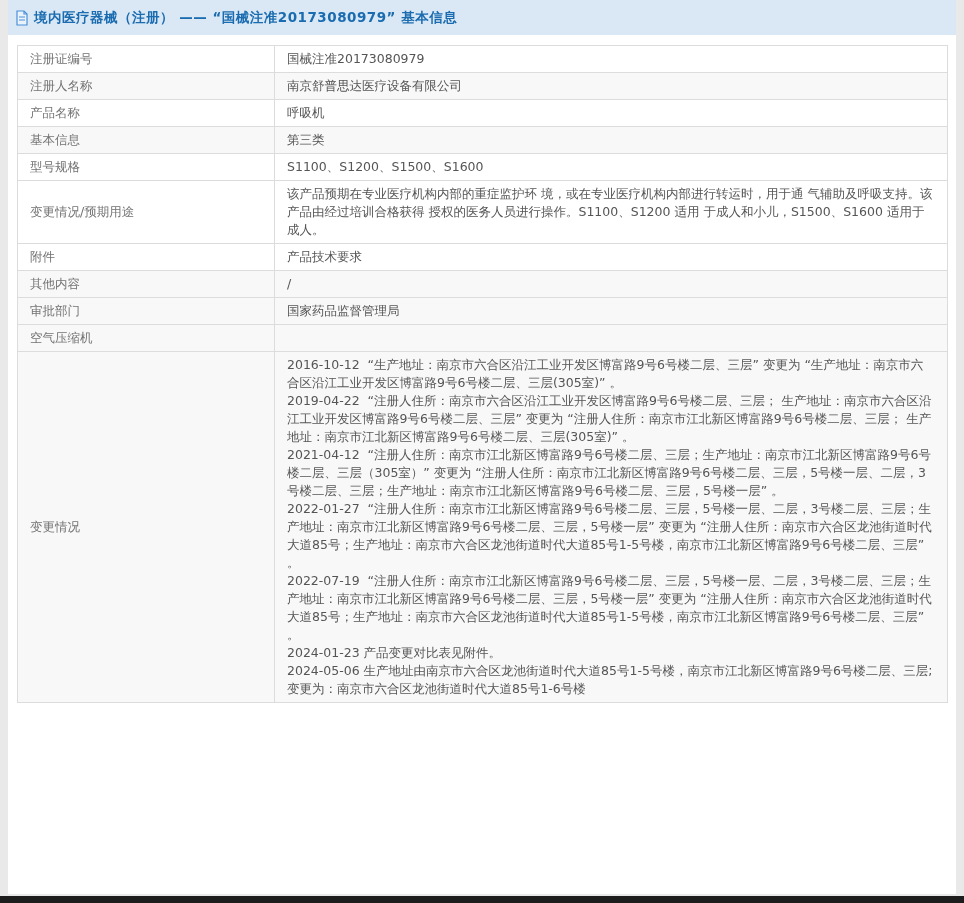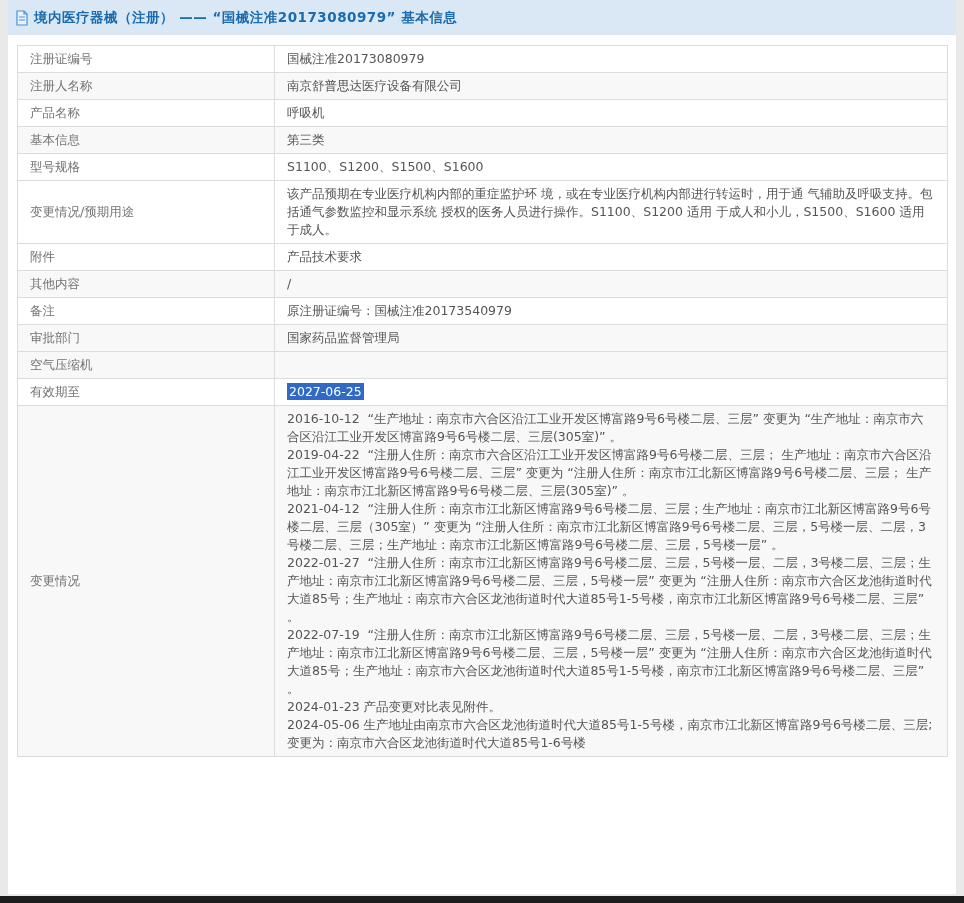--- a/index.html
+++ b/index.html
@@ -96,45 +96,37 @@
       <tr class="even r-s">
         <td class="label">基本信息</td>
         <td class="value">第三类</td>
       </tr>
       <tr class="odd r-s">
         <td class="label">型号规格</td>
         <td class="value">S1100、S1200、S1500、S1600</td>
       </tr>
       <tr class="odd">
         <td class="label">变更情况/预期用途</td>
-        <td class="value">该产品预期在专业医疗机构内部的重症监护环 境，或在专业医疗机构内部进行转运时，用于通 气辅助及呼吸支持。包括通气参数监控和显示系统 授权的医务人员进行操作。S1100、S1200 适用 于成人和小儿，S1500、S1600 适用于成人。</td>
+        <td class="value">该产品预期在专业医疗机构内部的重症监护环 境，或在专业医疗机构内部进行转运时，用于通 气辅助及呼吸支持。该产品由经过培训合格获得 授权的医务人员进行操作。S1100、S1200 适用 于成人和小儿，S1500、S1600 适用于成人。</td>
       </tr>
       <tr class="odd r-s">
         <td class="label">附件</td>
         <td class="value">产品技术要求</td>
       </tr>
       <tr class="even r-s">
         <td class="label">其他内容</td>
         <td class="value">/</td>
       </tr>
-      <tr class="odd r-s">
-        <td class="label">备注</td>
-        <td class="value">原注册证编号：国械注准20173540979</td>
-      </tr>
       <tr class="even r-s">
         <td class="label">审批部门</td>
         <td class="value">国家药品监督管理局</td>
       </tr>
       <tr class="even r-s">
         <td class="label">空气压缩机</td>
         <td class="value"></td>
-      </tr>
-      <tr class="odd r-s">
-        <td class="label">有效期至</td>
-        <td class="value"><span class="hl">2027-06-25</span></td>
       </tr>
       <tr class="even">
         <td class="label">变更情况</td>
         <td class="value prewrap">2016-10-12  “生产地址：南京市六合区沿江工业开发区博富路9号6号楼二层、三层” 变更为 “生产地址：南京市六合区沿江工业开发区博富路9号6号楼二层、三层(305室)” 。
 2019-04-22  “注册人住所：南京市六合区沿江工业开发区博富路9号6号楼二层、三层； 生产地址：南京市六合区沿江工业开发区博富路9号6号楼二层、三层” 变更为 “注册人住所：南京市江北新区博富路9号6号楼二层、三层； 生产地址：南京市江北新区博富路9号6号楼二层、三层(305室)” 。
 2021-04-12  “注册人住所：南京市江北新区博富路9号6号楼二层、三层；生产地址：南京市江北新区博富路9号6号楼二层、三层（305室）” 变更为 “注册人住所：南京市江北新区博富路9号6号楼二层、三层，5号楼一层、二层，3号楼二层、三层；生产地址：南京市江北新区博富路9号6号楼二层、三层，5号楼一层” 。
 2022-01-27  “注册人住所：南京市江北新区博富路9号6号楼二层、三层，5号楼一层、二层，3号楼二层、三层；生产地址：南京市江北新区博富路9号6号楼二层、三层，5号楼一层” 变更为 “注册人住所：南京市六合区龙池街道时代大道85号；生产地址：南京市六合区龙池街道时代大道85号1-5号楼，南京市江北新区博富路9号6号楼二层、三层” 。
 2022-07-19  “注册人住所：南京市江北新区博富路9号6号楼二层、三层，5号楼一层、二层，3号楼二层、三层；生产地址：南京市江北新区博富路9号6号楼二层、三层，5号楼一层” 变更为 “注册人住所：南京市六合区龙池街道时代大道85号；生产地址：南京市六合区龙池街道时代大道85号1-5号楼，南京市江北新区博富路9号6号楼二层、三层” 。
 2024-01-23 产品变更对比表见附件。
 2024-05-06 生产地址由南京市六合区龙池街道时代大道85号1-5号楼，南京市江北新区博富路9号6号楼二层、三层;变更为：南京市六合区龙池街道时代大道85号1-6号楼</td>

